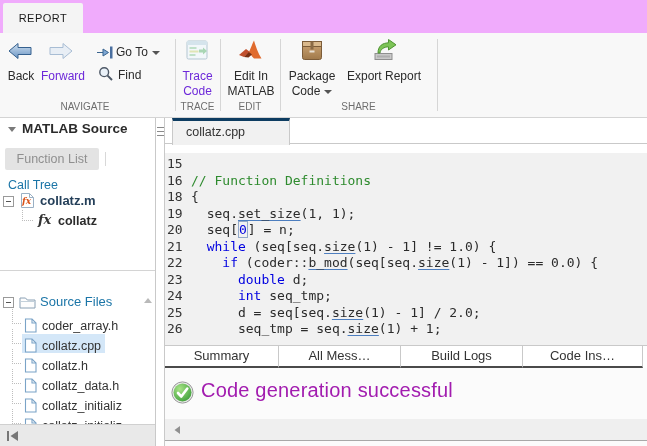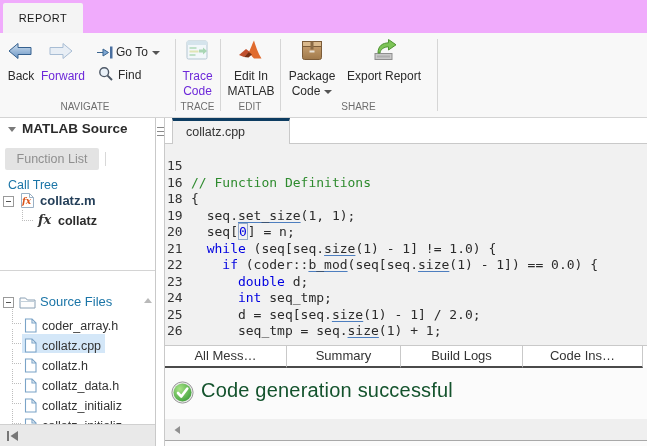--- a/index.html
+++ b/index.html
@@ -67,38 +67,38 @@
           background:repeating-linear-gradient(#8a8a8a 0 1px, transparent 1px 4px); }
 
   
   #main { position:absolute; left:164px; top:118px; width:483px; height:328px;
           border-left:1px solid #c9c9c9; background:#fff; }
   #tabbar { position:absolute; left:0; top:0; width:482px; height:26px;
             background:#fff; border-bottom:1px solid #c9c9c9; }
   .codetab { position:absolute; left:7px; top:0; width:118px; height:27px; background:#f1f1f1;
              border-top:3px solid #0d3c61; border-left:1px solid #c9c9c9; border-right:1px solid #c9c9c9;
              font-size:12.5px; color:#333; padding:4px 0 0 13px; }
-  #codepane { position:absolute; left:0; top:26px; width:482px; height:201px; background:#f1f1f1;
-              font-family:"DejaVu Sans Mono", monospace; font-size:13px; overflow:hidden; padding-top:14px; }
+  #codepane { position:absolute; left:0; top:35px; width:482px; height:201px; background:#f1f1f1;
+              font-family:"DejaVu Sans Mono", monospace; font-size:13px; overflow:hidden; padding-top:3px; }
   .cl { white-space:pre; height:16.5px; line-height:16.5px; }
   .lnum { display:inline-block; width:26px; padding-left:2px; color:#333; }
   .t-k { color:#0000e0; }
   .t-c { color:#2e8b2e; }
   .t-p { color:#2b2b2b; }
   .t-l { color:#2b2b2b; text-decoration:underline; text-decoration-color:#4d7ebf;
          text-underline-offset:2px; cursor:pointer; }
   .t-b { color:#0000e0; border:1px solid #93a9c9; }
 
   #bottom-tabs { position:absolute; left:0; top:227px; width:482px; height:23px;
                  background:#fff; border-top:1px solid #c9c9c9; display:flex; }
   .btab { height:22px; border-right:1px solid #c9c9c9; border-bottom:2px solid #4a4a4a;
           font-size:13px; color:#333; text-align:center; line-height:20px; cursor:pointer; }
 
   #statuspanel { position:absolute; left:0; top:250px; width:482px; height:78px; background:#fbfbfb; }
-  .status-text { position:absolute; left:36px; top:11px; font-size:20px; color:#14532d; letter-spacing:.2px; }
+  .status-text { position:absolute; left:36px; top:11px; font-size:20px; color:#a21caf; letter-spacing:.2px; }
   .check { position:absolute; left:6px; top:13px; }
   .hstrip { position:absolute; left:0; top:51px; width:482px; height:22px; background:#efefef;
             border-bottom:1px solid #a8a8a8; }
 </style>
 </head>
 <body>
 
 <div id="app">
 
   <div id="topbar">
@@ -336,22 +336,22 @@
           <div class="cl"><span class="lnum">21</span><span class="t-p">  </span><span class="t-k">while</span><span class="t-p"> (seq[seq.</span><span class="t-l">size</span><span class="t-p">(1) - 1] != 1.0) {</span></div>
           <div class="cl"><span class="lnum">22</span><span class="t-p">    </span><span class="t-k">if</span><span class="t-p"> (coder::</span><span class="t-l">b_mod</span><span class="t-p">(seq[seq.</span><span class="t-l">size</span><span class="t-p">(1) - 1]) == 0.0) {</span></div>
           <div class="cl"><span class="lnum">23</span><span class="t-p">      </span><span class="t-k">double</span><span class="t-p"> d;</span></div>
           <div class="cl"><span class="lnum">24</span><span class="t-p">      </span><span class="t-k">int</span><span class="t-p"> seq_tmp;</span></div>
           <div class="cl"><span class="lnum">25</span><span class="t-p">      d = seq[seq.</span><span class="t-l">size</span><span class="t-p">(1) - 1] / 2.0;</span></div>
           <div class="cl"><span class="lnum">26</span><span class="t-p">      seq_tmp = seq.</span><span class="t-l">size</span><span class="t-p">(1) + 1;</span></div>
         </div>
     </div>
 
     <div id="bottom-tabs">
+        <div class="btab" style="width: 114px;">Summary</div>
         <div class="btab" style="width: 122px;">All Mess…</div>
-        <div class="btab" style="width: 114px;">Summary</div>
         <div class="btab" style="width: 122px;">Build Logs</div>
         <div class="btab" style="width: 120px;">Code Ins…</div>
       </div>
 
     <div id="statuspanel">
       <svg class="check" width="23" height="23" viewBox="0 0 23 23">
         <defs>
             <radialGradient id="gg" cx="0.35" cy="0.3" r="0.9">
           <stop offset="0" stop-color="#a8e487"></stop>
               <stop offset="1" stop-color="#2f9430"></stop>

